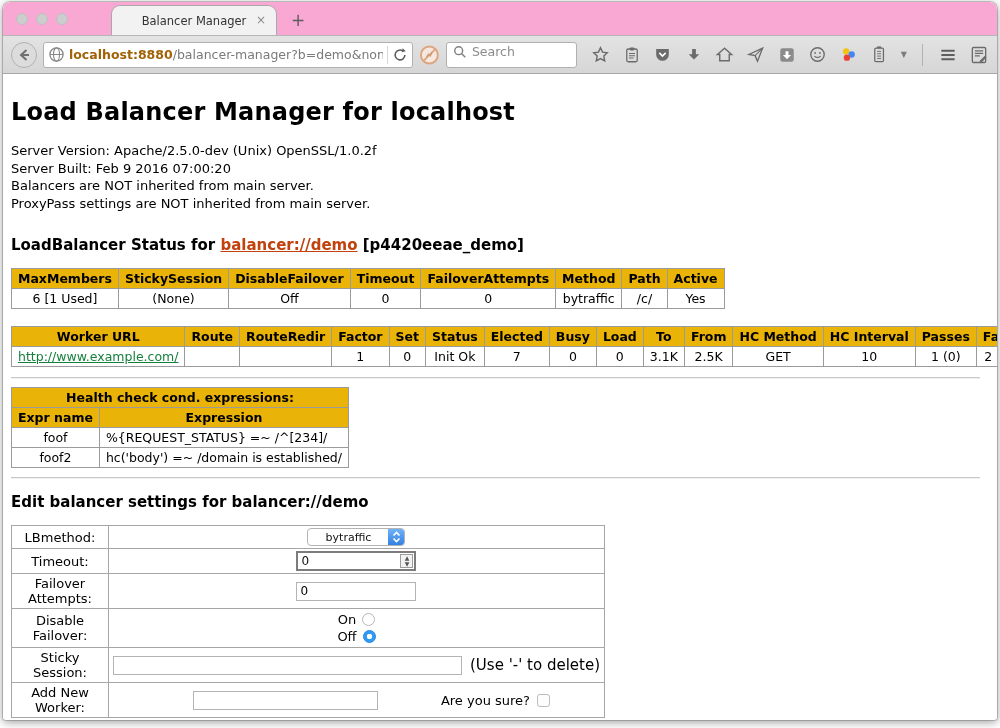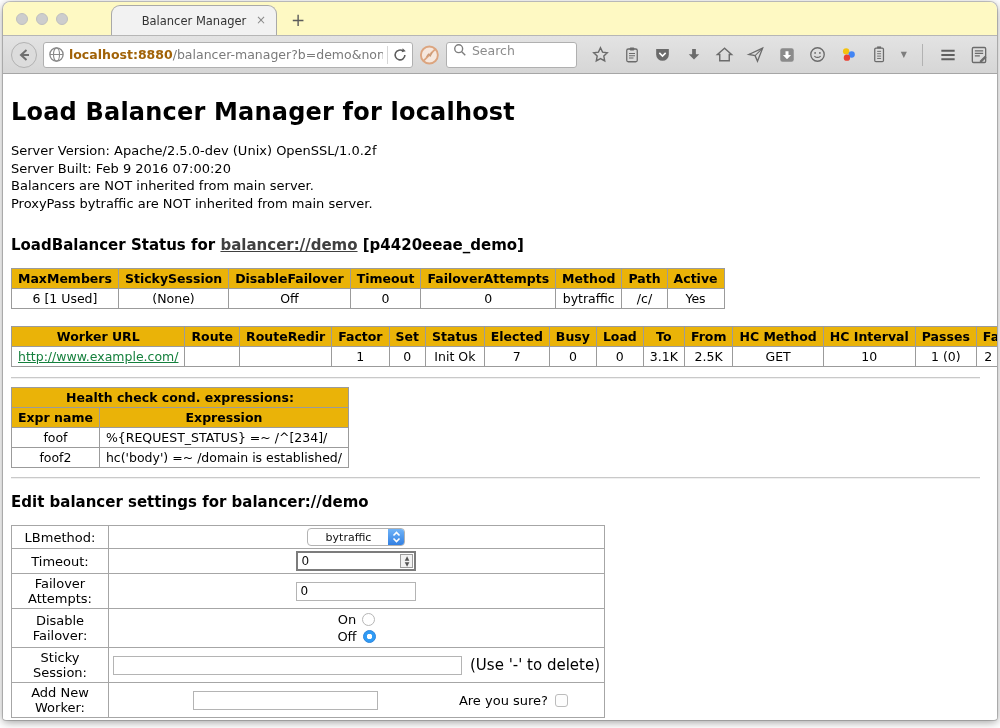--- a/index.html
+++ b/index.html
@@ -1,21 +1,21 @@
 <!DOCTYPE html>
 <html><head>
 <meta charset="utf-8">
 <style>
   * { margin:0; padding:0; box-sizing:border-box; }
   html,body { width:1000px; height:728px; background:#ffffff; font-family:"DejaVu Sans","Liberation Sans",sans-serif; }
   .window { position:absolute; left:3px; top:2px; width:994px; height:718px; background:#fff;
             border-radius:7px 7px 3px 3px; box-shadow:0 2px 10px rgba(0,0,0,.4), 0 0 0 1px rgba(0,0,0,.18); overflow:hidden; }
 
   
-  .tabbar { position:relative; height:33px; background:#fef9c3; border-radius:7px 7px 0 0; }
+  .tabbar { position:relative; height:33px; background:#f9a8d4; border-radius:7px 7px 0 0; }
   .traffic { position:absolute; top:11px; left:13px; display:flex; gap:8px; }
   .traffic span { width:12px; height:12px; border-radius:50%; background:#cdcdcd; border:1px solid #bfbfbf; }
   .tab { position:absolute; left:108px; top:3px; width:166px; height:31px; background:#f2f2f2;
          border:1px solid #a9a9a9; border-bottom:none; border-radius:9px 9px 0 0;
          display:flex; align-items:center; justify-content:center; }
   .tab-title { font-size:11.5px; color:#333; }
   .tab-close { position:absolute; right:10px; top:8px; font-size:12px; color:#8a8a8a; line-height:12px; cursor:default; }
   .newtab { position:absolute; left:288px; top:8px; font-size:17px; color:#5c5c5c; }
 
   
@@ -23,34 +23,34 @@
              border-top:1px solid #b6b6b6; border-bottom:1px solid #a6a6a6;
              display:flex; align-items:center; padding:0 8px; gap:6px; }
   .back-btn { width:26px; height:26px; border-radius:50%; background:#dcdcdc; border:1px solid #b2b2b2;
               display:flex; align-items:center; justify-content:center; flex:0 0 auto; }
   .urlbar { display:flex; align-items:center; width:392px; height:26px; background:#fff;
             border:1px solid #b0b0b0; border-radius:3px; padding:0 4px; gap:4px; overflow:hidden; }
   .url-text { flex:1; font-size:12.5px; white-space:nowrap; overflow:hidden; color:#7a7a7a; }
   .url-text b { color:#a16207; font-weight:bold; }
   .url-sep { width:1px; height:18px; background:#d6d6d6; }
   .blockicon { width:22px; height:22px; flex:0 0 au%o; }
-  .searchbar { display:flex; align-items:flex-start; width:138px; height:26px; background:#fff;
-               border:1px solid #b0b0b0; border-radius:3px; padding:0 6px; gap:5px; }
+  .searchbar { display:flex; align-items:flex-end; width:138px; height:26px; background:#fff;
+               border:1px solid #b0b0b0; border-radius:3px; padding:8px 6px; gap:5px; }
   .search-ph { font-size:12.5px; color:#8b8b8b; }
   .tool-icons { display:flex; align-items:center; gap:11px; margin-left:8px; }
   .tool-icons .icn { width:20px; height:20px; display:flex; align-items:center; justify-content:center; }
   .vsep { width:1px; height:22px; background:#b2b2b2; margin:0 4px; }
   .caret-sm { font-size:8px; color:#7d7d7d; }
 
   
   .content { height:645px; background:#fff; padding:10px 17px 0 8px; overflow:hidden; color:#000; }
   h1.pagetitle { font-size:24px; font-weight:bold; margin:14px 0 16px 0; letter-spacing:.2px; }
   .srvline { font-size:13px; line-height:17.5px; }
   h3.section { font-size:15px; font-weight:bold; margin:24px 0 0 0; }
-  h3.section a { color:#404040; }
+  h3.section a { color:#c2410c; }
   table.grid { border-collapse:collapse; font-size:12.5px; margin-top:14px; }
   table.grid th, table.grid td { border:1px solid #9b9b9b; padding:2px 6px; text-align:center; white-space:nowrap; }
   table.grid th { background:#eab308; font-weight:bold; }
   table.grid td a { color:#15803d; }
   .worker-url-cell { text-align:left !important; }
   .expr-cell { text-align:left !important; }
   hr.rule { border:none; height:2px; background:#c9c9c9; border-bottom:1px solid #f0f0f0; margin:10px 0 8px 0; }
 
   
   table.form { border-collapse:collapse; width:594px; margin-top:14px; font-size:13px; }
@@ -71,21 +71,21 @@
   input.txt { height:19px; border:1px solid #b4b4b4; background:#fff; font-size:12px; font-family:inherit; padding:0 3px; }
   .radio-line { display:flex; align-items:center; justify-content:center; gap:6px; font-size:13px; line-height:17px; }
   .radio { width:13px; height:13px; border-radius:50%; background:#fff; border:1px solid #b6b6b6; display:inline-block; }
   .radio.on { background:radial-gradient(circle at 50% 50%, #ffffff 0 2.5px, #2f9bf5 3px 100%); border-color:#2f86dd; }
   .checkbox { width:13px; height:13px; border-radius:3px; background:#fdfdfd; border:1px solid #bcbcbc; display:inline-block; vertical-align:-2px; }
   .sticky-row { display:flex; align-items:center; gap:8px; }
   .sticky-row input { flex:0 0 349px; }
   .hint { font-size:15px; white-space:nowrap; margin-left:auto; }
   .addw-row { display:flex; align-items:center; }
   .addw-row input { width:185px; margin-left:80px; }
-  .sure { margin-left:auto; margin-right:32px; font-size:13px; display:flex; align-items:center; gap:7px; }
+  .sure { margin-left:auto; margin-right:50px; font-size:13px; display:flex; align-items:center; gap:7px; }
 </style>
 </head>
 <body>
 
 <div class="window">
 
   <div class="tabbar">
     <div class="traffic">
       <span></span>
       <span></span>
@@ -210,21 +210,21 @@
     </div>
   </div>
 
   <div class="content">
     <h1 class="pagetitle">Load Balancer Manager for localhost</h1>
 
     <div>
       <div class="srvline">Server Version: Apache/2.5.0-dev (Unix) OpenSSL/1.0.2f</div>
       <div class="srvline">Server Built: Feb 9 2016 07:00:20</div>
       <div class="srvline">Balancers are NOT inherited from main server.</div>
-      <div class="srvline">ProxyPass bytraffic are NOT inherited from main server.</div>
+      <div class="srvline">ProxyPass settings are NOT inherited from main server.</div>
     </div>
 
     <h3 class="section"><span>LoadBalancer Status for </span><a href="#">balancer://demo</a><span> [p4420eeae_demo]</span></h3>
 
     <table class="grid" style="width:616px;">
       <tbody>
           <tr>
         <th>MaxMembers</th>
         <th>StickySession</th>
         <th>DisableFailover</th>

